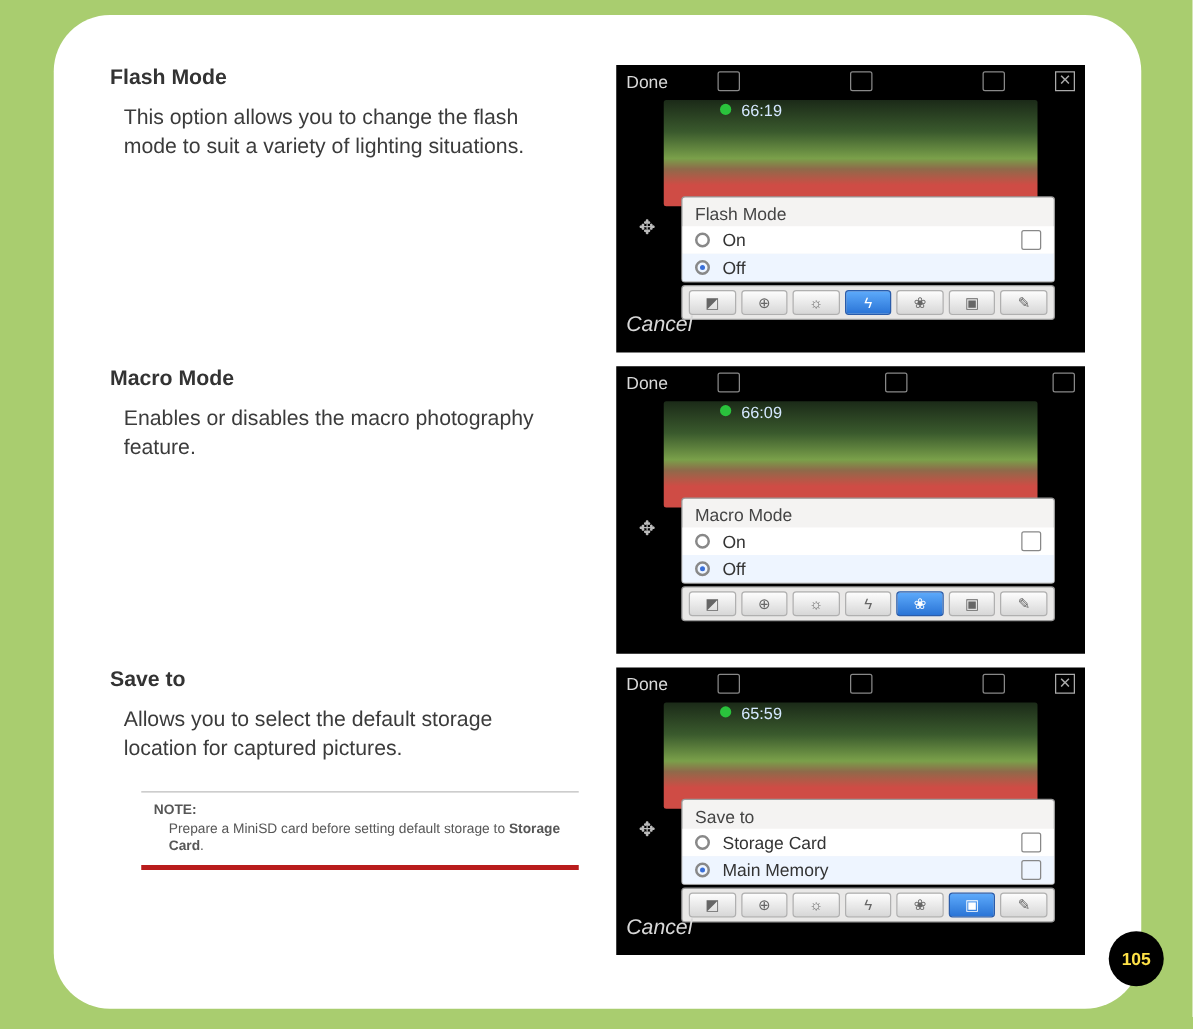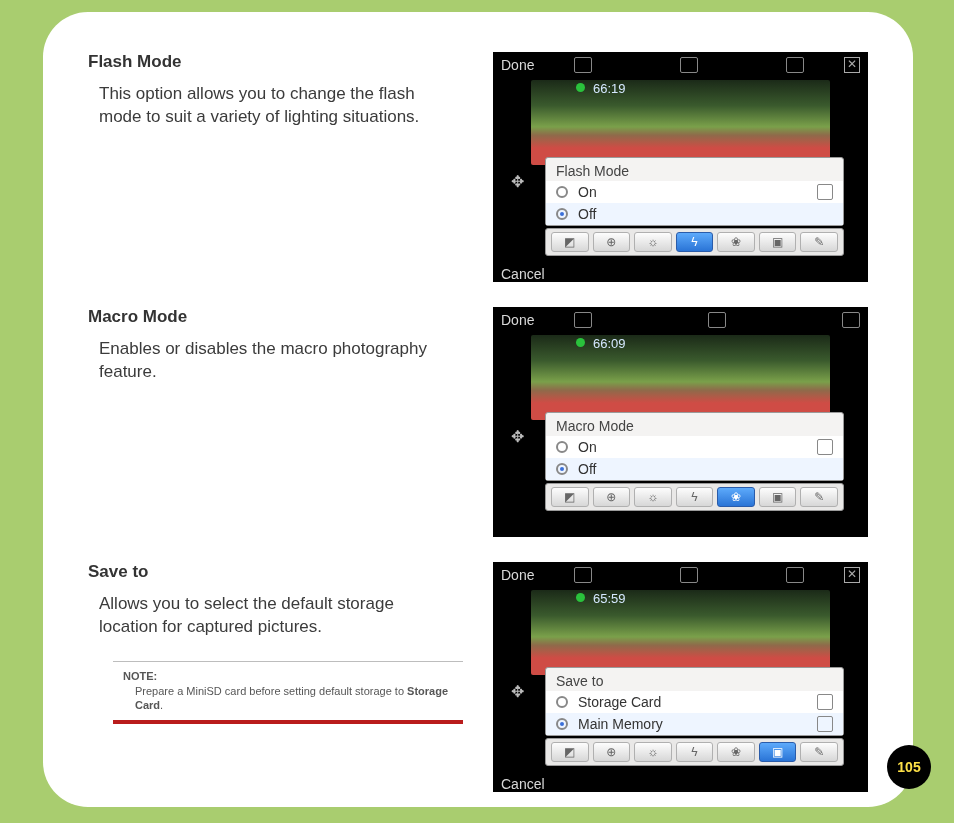--- a/index.html
+++ b/index.html
@@ -16,21 +16,21 @@
     position:absolute;
     left:43px;top:12px;
     width:870px;height:795px;
     background:#fff;
     border-radius:45px;
   }
   .content{
     padding:40px 45px 30px 45px;
     display:flex;
     flex-direction:column;
-    gap:25px;
+    gap:11px;
     justify-content:center;
   }
   .section{
     display:flex;
     flex-direction:row;
     gap:30px;
     align-items:flex-start;
     min-height:230px;
   }
   .textcol{
@@ -189,22 +189,22 @@
   }
   .shot .nav-icn{
     position:absolute;
     left:18px;top:120px;
     width:18px;height:18px;
     color:#bcbcbc;
     font-size:16px;
   }
   .shot .cancel{
     position:absolute;
-    left:8px;bottom:0;
-    font-size:14px;color:#d8d8d8;
+    left:8px;bottom:12px;
+    font-size:17px;color:#d8d8d8;font-style:italic;
   }
 
   .page-num{
     position:absolute;
     right:-18px;
     bottom:18px;
     width:44px;height:44px;
     background:#000;
     color:#fde047;
     border-radius:50%;

